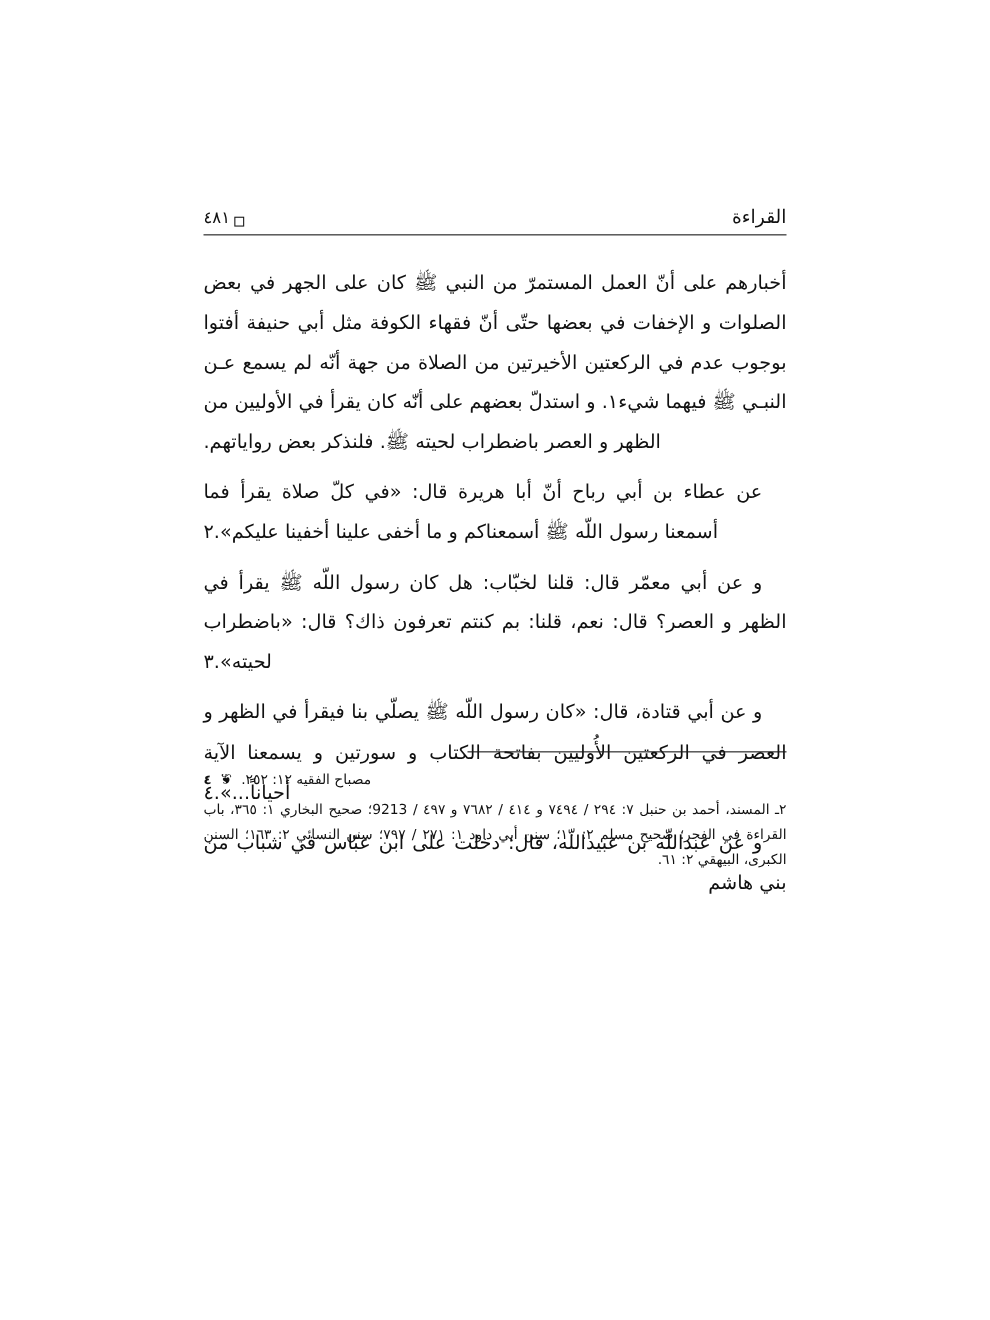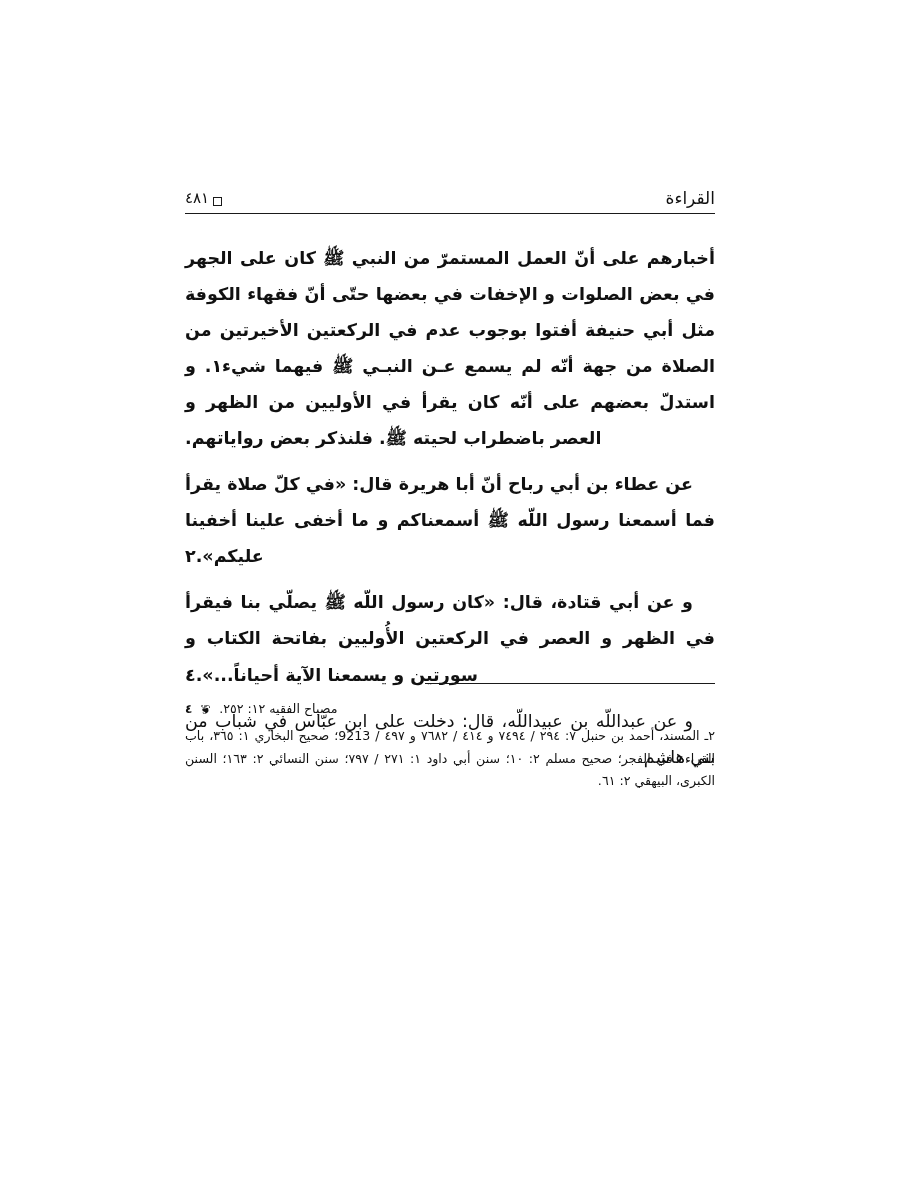--- a/index.html
+++ b/index.html
@@ -75,21 +75,20 @@
     text-align-last: justify;
   }
   .para.indent {
     text-indent: 22px;
   }
   .para.last-right {
     text-align-last: right;
   }
   .para.last-left {
     text-align-last: left;
-    font-weight: bold;
   }
 
   
   .footnote-rule {
     position: absolute;
     right: 185px;
     width: 290px;
     top: 683px;
     border-top: 1.1px solid #1a1a1a;
     height: 0;
@@ -140,20 +139,21 @@
       <div class="header-right">
         <span class="page-number">٤٨١</span>
         <span class="header-marker"></span>
       </div>
       <div class="header-title">القراءة</div>
     </div>
 
     <div class="body-text">
       <p class="para last-left">أخبارهم على أنّ العمل المستمرّ من النبي ﷺ كان على الجهر في بعض الصلوات و الإخفات في بعضها حتّى أنّ فقهاء الكوفة مثل أبي حنيفة أفتوا بوجوب عدم في الركعتين الأخيرتين من الصلاة من جهة أنّه لم يسمع عـن النبـي ﷺ فيهما شيء١. و استدلّ بعضهم على أنّه كان يقرأ في الأوليين من الظهر و العصر باضطراب لحيته ﷺ. فلنذكر بعض رواياتهم.</p>
       <p class="para indent last-left">عن عطاء بن أبي رباح أنّ أبا هريرة قال: «في كلّ صلاة يقرأ فما أسمعنا رسول اللّه ﷺ أسمعناكم و ما أخفى علينا أخفينا عليكم».٢</p>
+      <p class="para indent last-left">و عن أبي معمّر قال: قلنا لخبّاب: هل كان رسول اللّه ﷺ يقرأ في الظهر و العصر؟ قال: نعم، قلنا: بم كنتم تعرفون ذاك؟ قال: «باضطراب لحيته».٣</p>
       <p class="para indent last-left">و عن أبي قتادة، قال: «كان رسول اللّه ﷺ يصلّي بنا فيقرأ في الظهر و العصر في الركعتين الأُوليين بفاتحة الكتاب و سورتين و يسمعنا الآية أحياناً...».٤</p>
       <p class="para indent last-right">و عن عبداللّه بن عبيداللّه، قال: دخلت على ابن عبّاس في شباب من بني هاشم</p>
     </div>
 
   </div>
 
   <div class="footnote-rule"></div>
 
   <div class="footnotes">
     <div class="fn-first">

